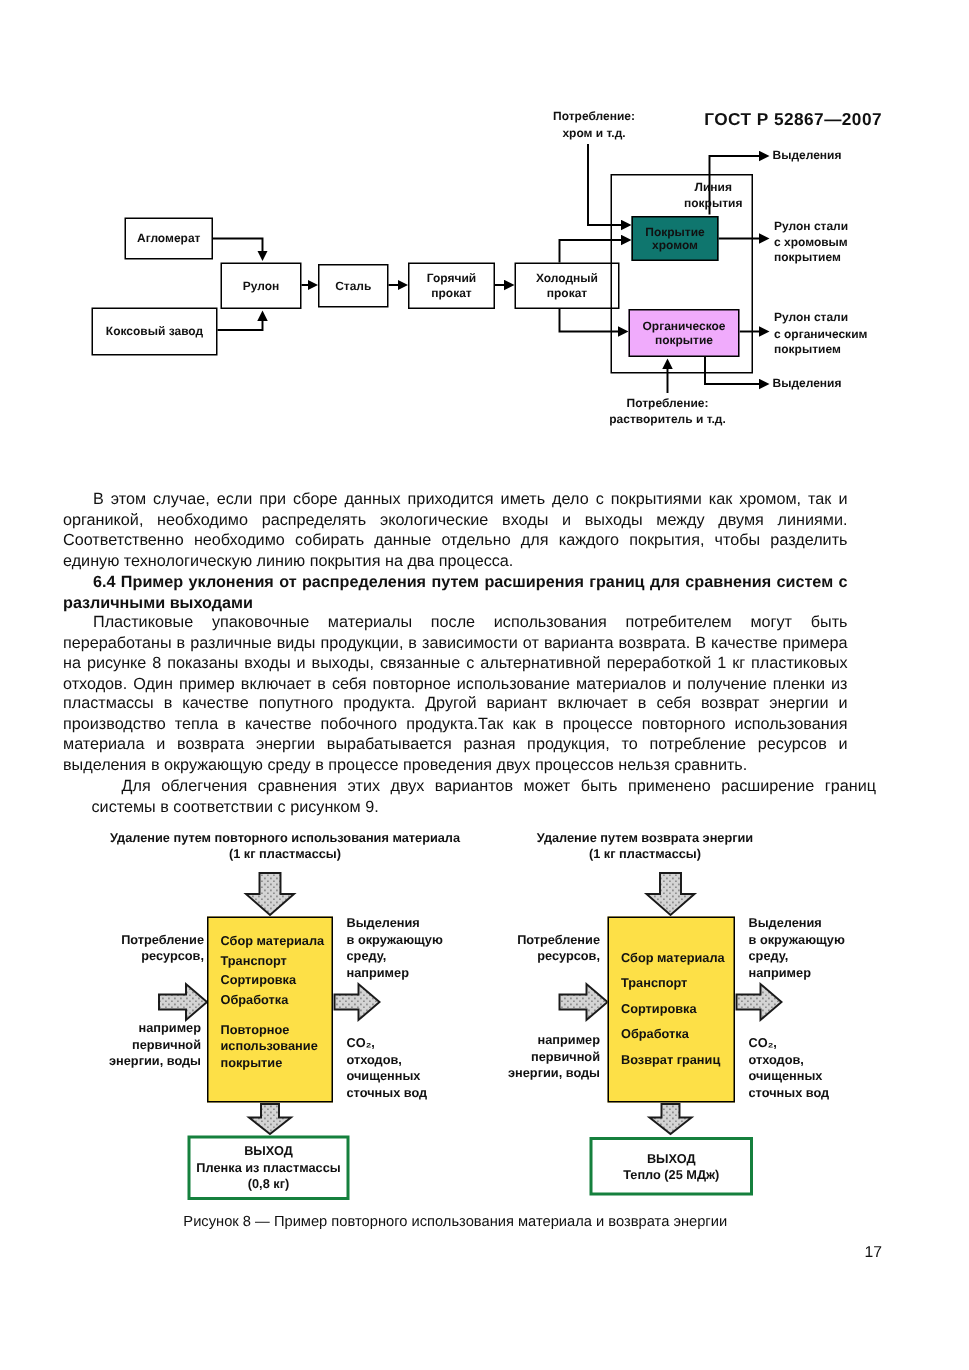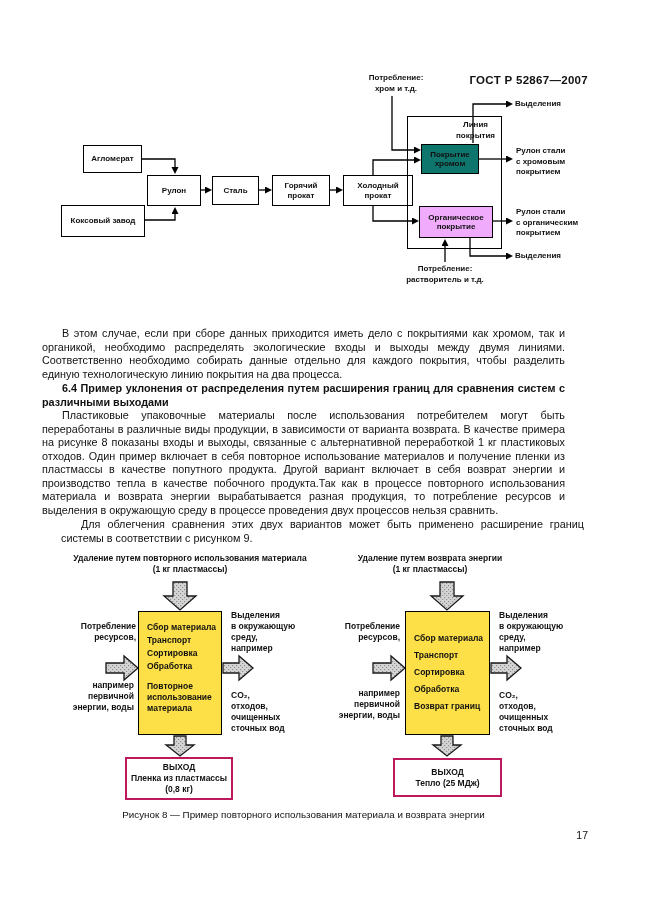--- a/index.html
+++ b/index.html
@@ -34,21 +34,21 @@
   .f8lbl{position:absolute;font-weight:bold;font-size:8.5px;line-height:11px;white-space:pre-line;}
   .f8lbl.r{text-align:right;}
   .f8box{position:absolute;border:1.5px solid #000;box-sizing:border-box;background:#fde047;}
   .f8box .step{font-weight:bold;font-size:8.5px;line-height:11px;}
   .steps-l{padding:10px 2px 0 8px;}
   .steps-l .step{margin-bottom:2px;}
   .steps-l .step:last-child{margin-top:9px;}
   .steps-r{padding:21px 2px 0 8px;}
   .steps-r .step{margin-bottom:6px;}
   .f8out{
-    position:absolute;border:2px solid #be185d;box-sizing:border-box;
+    position:absolute;border:2px solid #15803d;box-sizing:border-box;
     display:flex;flex-direction:column;align-items:center;justify-content:center;
     text-align:right;font-weight:bold;font-size:8.5px;line-height:11px;
   }
   .caption8{left:42px;top:808px;width:523px;text-align:center;font-size:9.8px;line-height:13px;}
   svg{position:absolute;overflow:visible;}
 </style>
 </head>
 <body>
 
 <div class="page">
@@ -138,21 +138,21 @@
     <div class="f8lbl r" style="left:58px;top:621px;width:78px;">Потребление
 ресурсов,</div>
     <div class="f8lbl r" style="left:50px;top:680px;width:84px;">например
 первичной
 энергии, воды</div>
     <div class="f8box steps-l" style="left:138px;top:611px;width:84px;height:124px;">
       <div class="step">Сбор материала</div>
       <div class="step">Транспорт</div>
       <div class="step">Сортировка</div>
       <div class="step">Обработка</div>
-      <div class="step">Повторное использование материала</div>
+      <div class="step">Повторное использование покрытие</div>
     </div>
     <div class="f8lbl" style="left:231px;top:610px;width:72px;">Выделения
 в окружающую
 среду,
 например</div>
     <div class="f8lbl" style="left:231px;top:690px;width:72px;">CO₂,
 отходов,
 очищенных
 сточных вод</div>
     <div class="f8out" style="left:125px;top:757px;width:108px;height:43px;">

